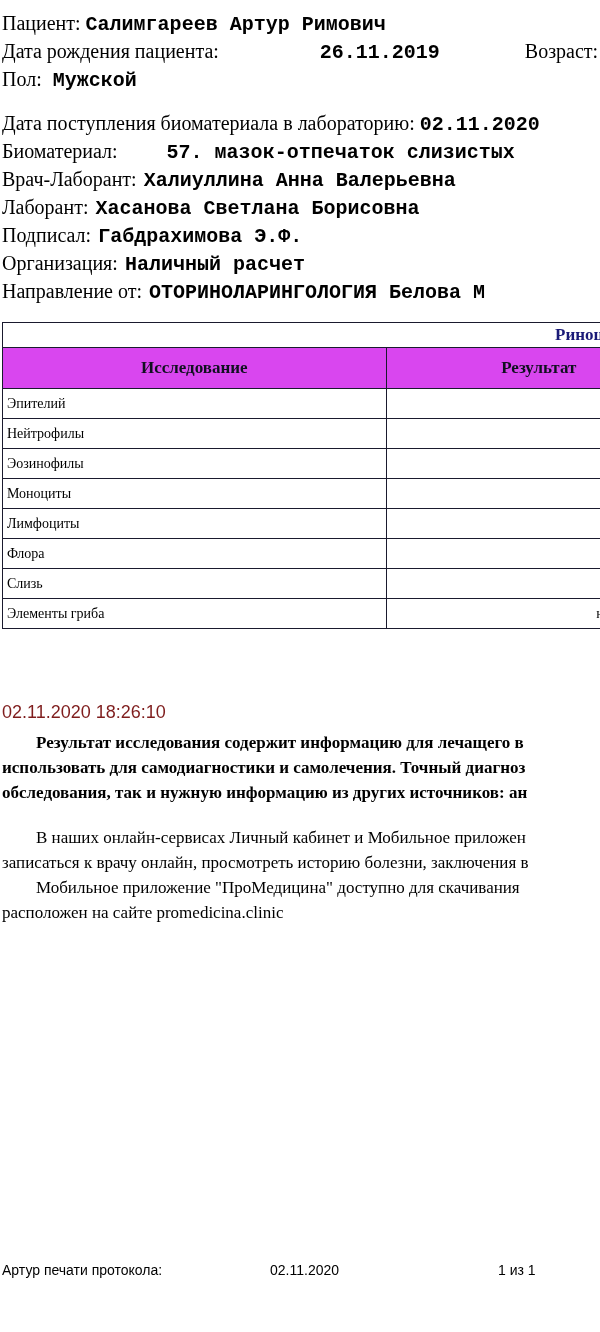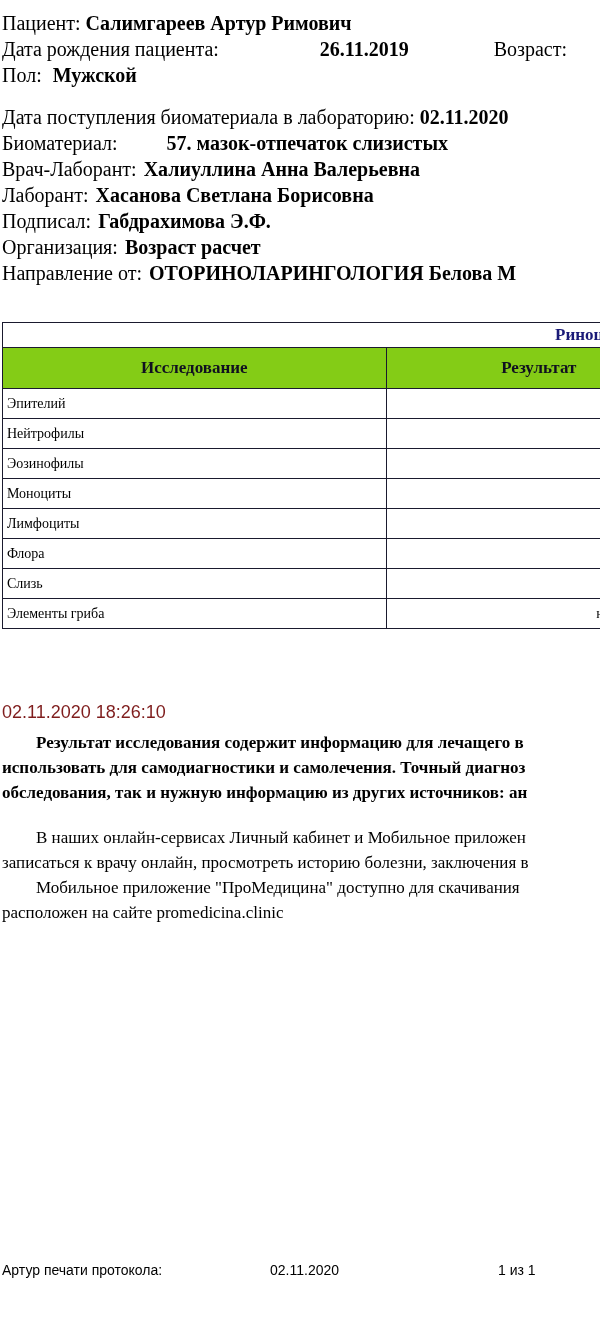--- a/index.html
+++ b/index.html
@@ -32,21 +32,21 @@
     top: 10px;
     width: 760px;          
     white-space: nowrap;
   }
   .line {
     font-size: 20px;
     line-height: 26px;
     white-space: nowrap;
   }
   .line .lbl { font-weight: 400; }
-  .line .val { font-weight: 700; }
+  .line .val { font-weight: 700; font-family: Liberation Mono, monospace; }
 
   .gap-line { height: 16px; }
 
   .row-dob .val     { padding-left: 96px; margin-top: 24px; }
   .row-dob .age-lbl { padding-left: 80px; }
   .row-sex .val     { padding-left: 6px; }
   .row-bio .val     { padding-left: 44px; }
   .row-doc .val     { padding-left: 2px; }
   .row-lab .val     { padding-left: 2px; }
   .row-sig .val     { padding-left: 2px; }
@@ -85,21 +85,21 @@
   .study-title {
     font-size: 17px;
     font-weight: 700;
     color: #1b1b78;
     text-align: right;
     padding-right: 4px;
     white-space: nowrap;
   }
 
   tr.head-row td {
-    background: #84cc16;
+    background: #d946ef;
     height: 40px;
     text-align: center;
     font-size: 17px;
     font-weight: 700;
     color: #101020;
   }
 
   tr.data-row td {
     height: 29px;
     font-size: 14px;
@@ -203,21 +203,21 @@
       <span class="val">Хасанова Светлана Борисовна</span>
     </div>
 
     <div class="line row-sig">
       <span class="lbl">Подписал:</span>
       <span class="val">Габдрахимова Э.Ф.</span>
     </div>
 
     <div class="line row-org">
       <span class="lbl">Организация:</span>
-      <span class="val">Возраст расчет</span>
+      <span class="val">Наличный расчет</span>
     </div>
 
     <div class="line row-dir">
       <span class="lbl">Направление от:</span>
       <span class="val">ОТОРИНОЛАРИНГОЛОГИЯ  Белова М</span>
     </div>
 
   </div>
 
   <div class="table-wrap">

